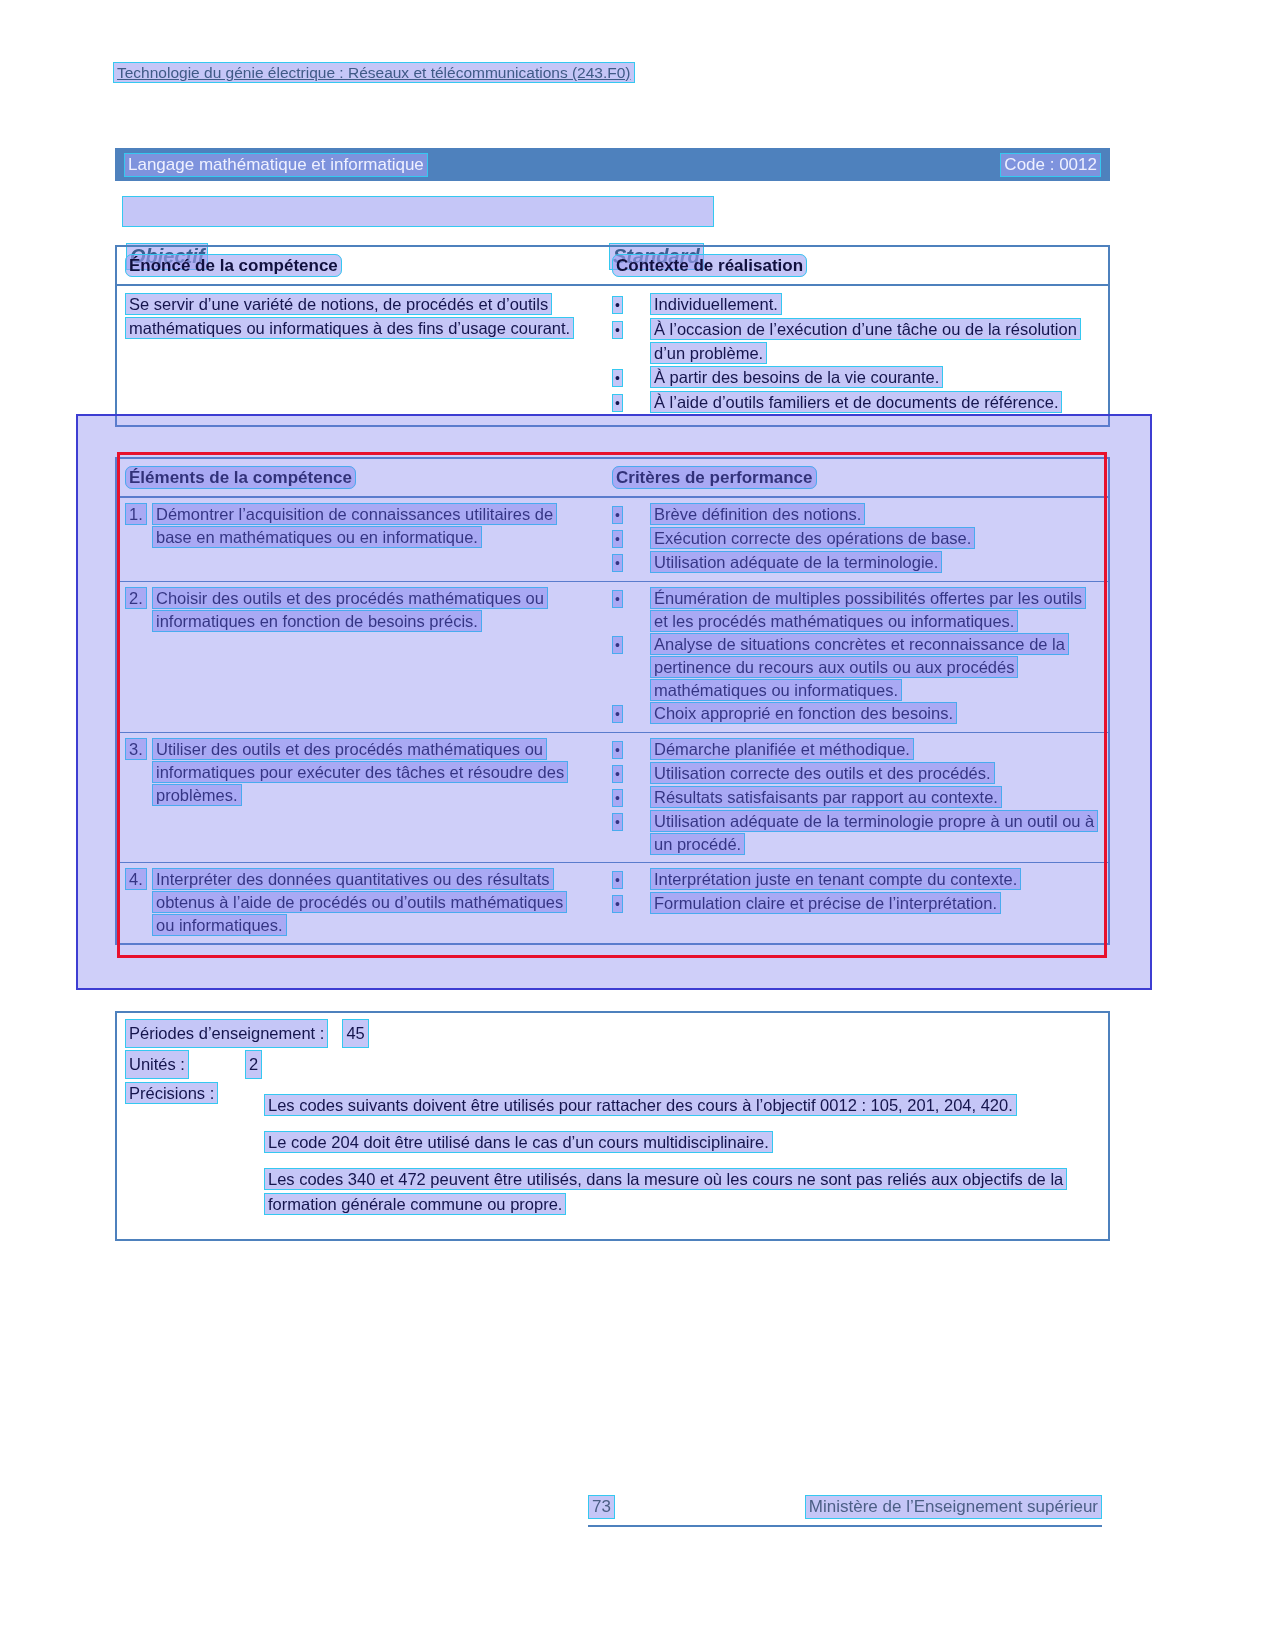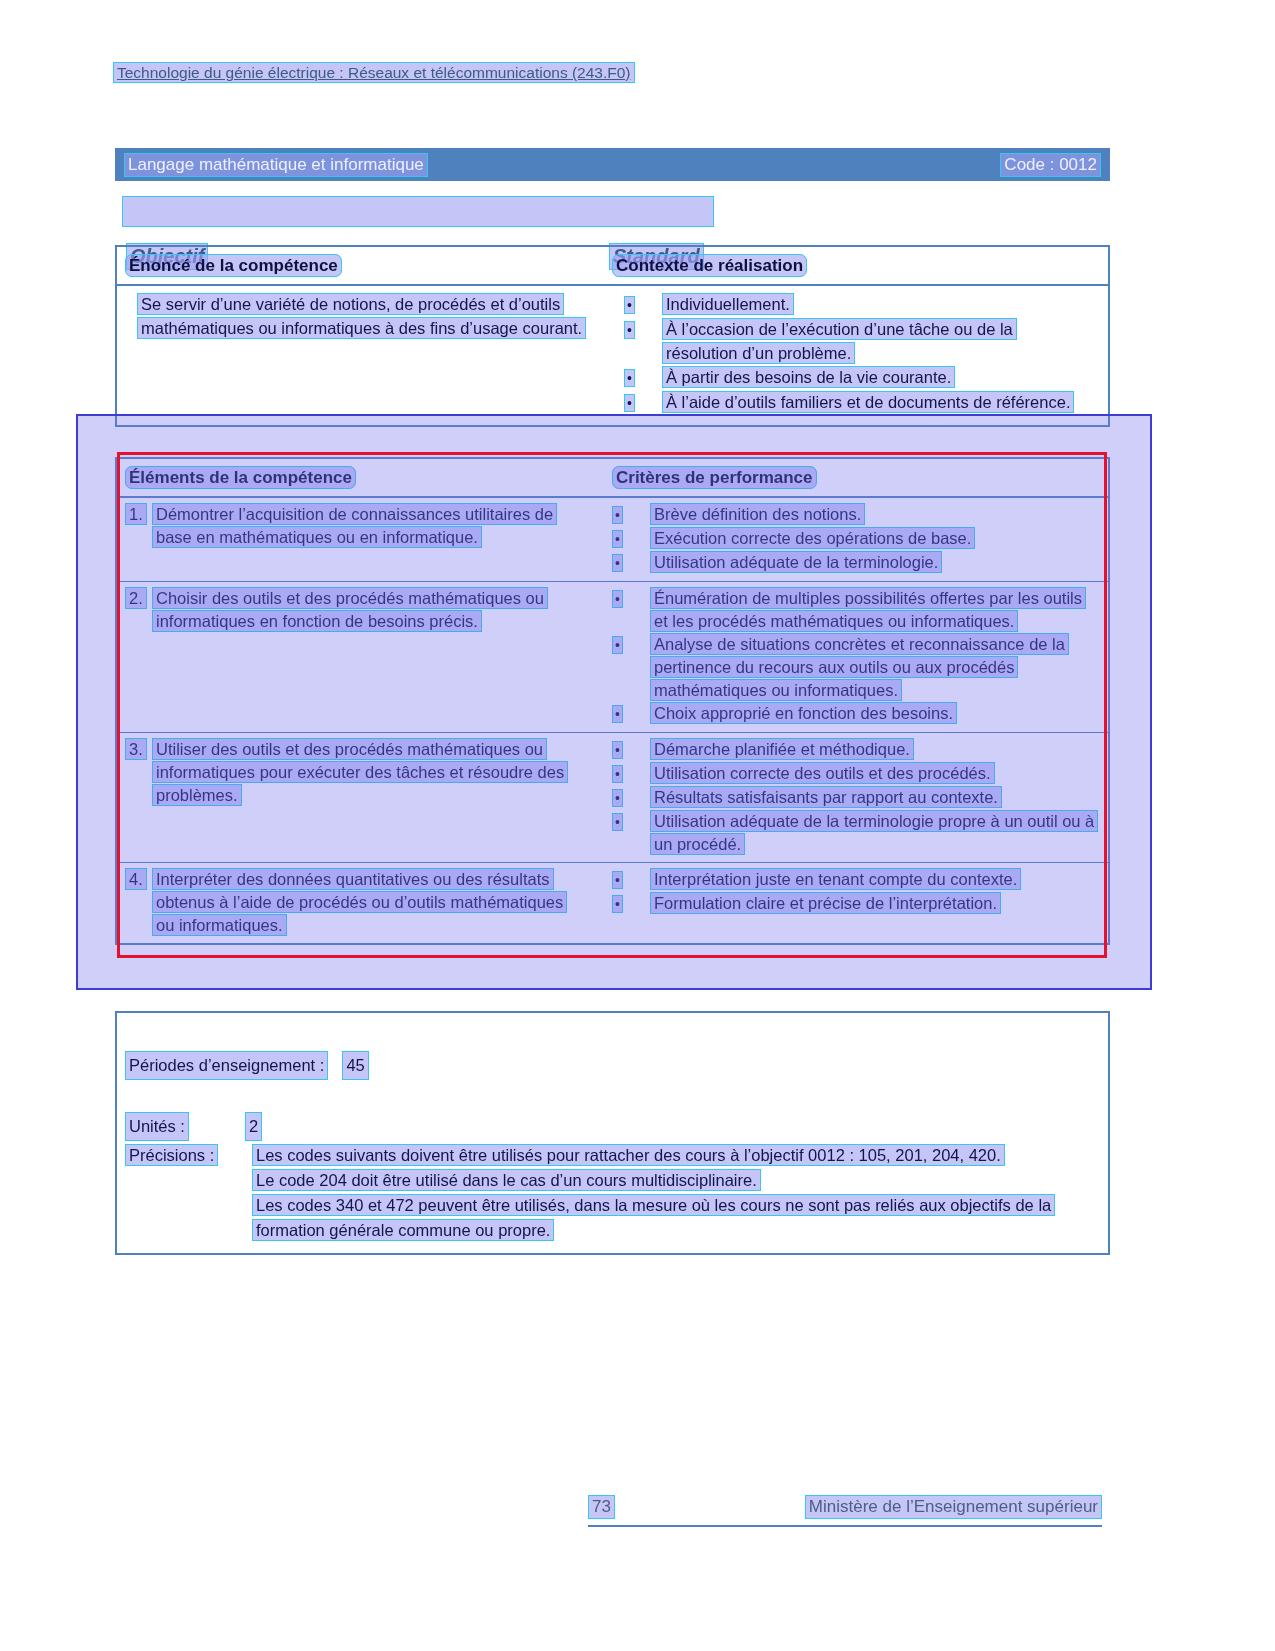--- a/index.html
+++ b/index.html
@@ -38,21 +38,21 @@
   .h-obj { left:3px; }
   .h-std { left:486px; }
 
   .tbl { position:absolute; left:115px; width:995px; border:2px solid var(--table-border,#4e81bd); background:transparent; font-size:16.5px; }
   .t1 { top:245px; }
   .t2 { top:457px; }
   .t-head { display:flex; border-bottom:2px solid var(--table-border,#4e81bd); padding:6px 8px; font-weight:bold; font-size:17px; line-height:25px; color:#10103d; }
   .t-head .c1 { width:487px; }
   .t-head .c2 { flex:1; }
 
-  .t1-body { display:flex; padding:6px 20px 10px; line-height:24px; }
+  .t1-body { display:flex; padding:6px 8px 10px; line-height:24px; }
   .t1-body .c1 { width:487px; padding-right:24px; }
   .t1-body .c2 { flex:1; }
 
   .bi { display:flex; align-items:flex-start; }
   .bcell { flex:0 0 38px; }
   .bullet-glyph { font-size:14px; padding:0 2px; }
   .btext { flex:1; }
 
   .el-row { display:flex; padding:5px 8px 6px; line-height:23px; border-bottom:1px solid var(--table-border,#4e81bd); }
   .el-row.last { border-bottom:none; }
@@ -64,27 +64,27 @@
   .act-head {
     position:absolute; left:115px; top:969px; width:995px; height:38px;
     border:2px solid var(--table-border,#4e81bd); padding:5px 8px;
     font-weight:bold; font-size:17px; color:#10103d;
   }
   .act-body {
     position:absolute; left:115px; top:1011px; width:995px;
     border:2px solid var(--table-border,#4e81bd); padding:6px 8px 10px;
     font-size:16.5px; line-height:25px;
   }
-  .act-row { display:flex; margin-bottom:2px;margin-top:32px; }
+  .act-row { display:flex; margin-bottom:2px; }
   .val-periodes { margin-left:14px; }
   .val-unites { margin-left:56px; }
   .prec-row { display:flex; }
   .prec-label { flex:0 0 127px; }
   .prec-text { flex:1; }
-  .prec-text p { margin:0; }
+  .prec-text p { margin:12px; }
 
   .footer {
     position:absolute; left:588px; top:1495px; width:514px;
     display:flex; justify-content:space-between; align-items:flex-end;
     border-bottom:2px solid var(--table-border,#4e81bd); padding-bottom:6px;
     font-size:17px; color:var(--footer-text,#4c5f86);
   }
 
   
   .overlay-purple {

